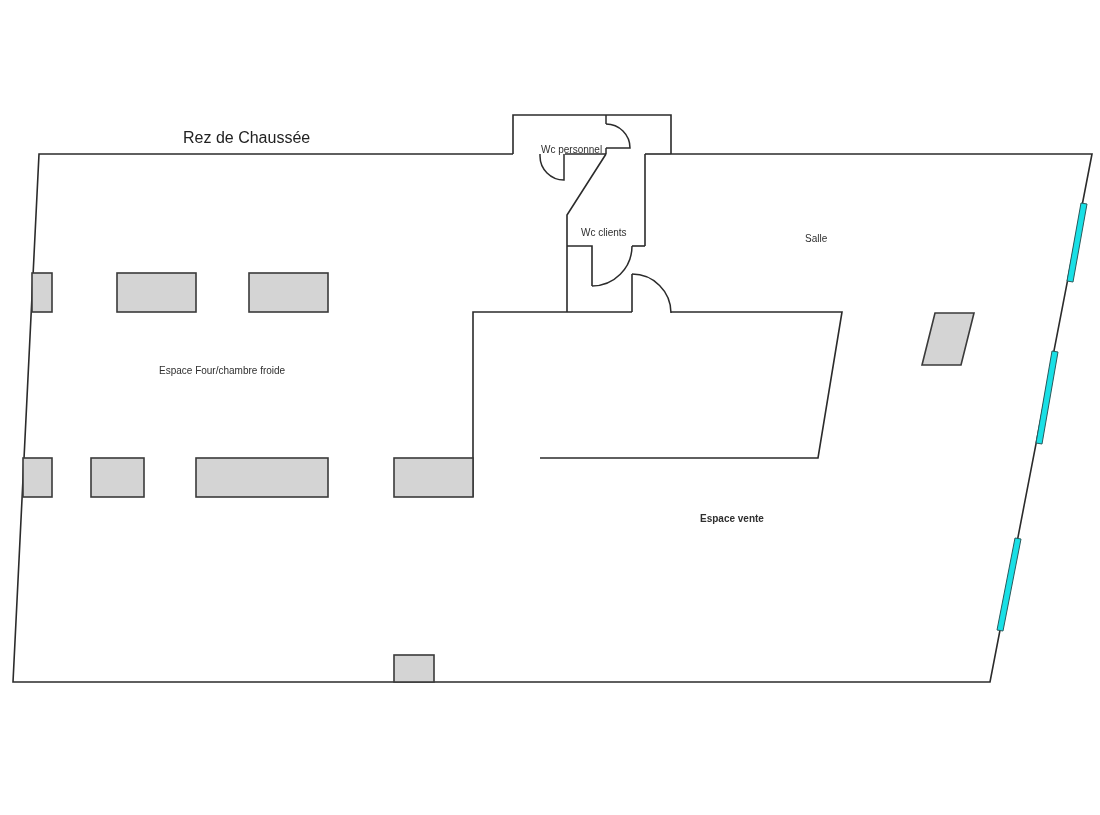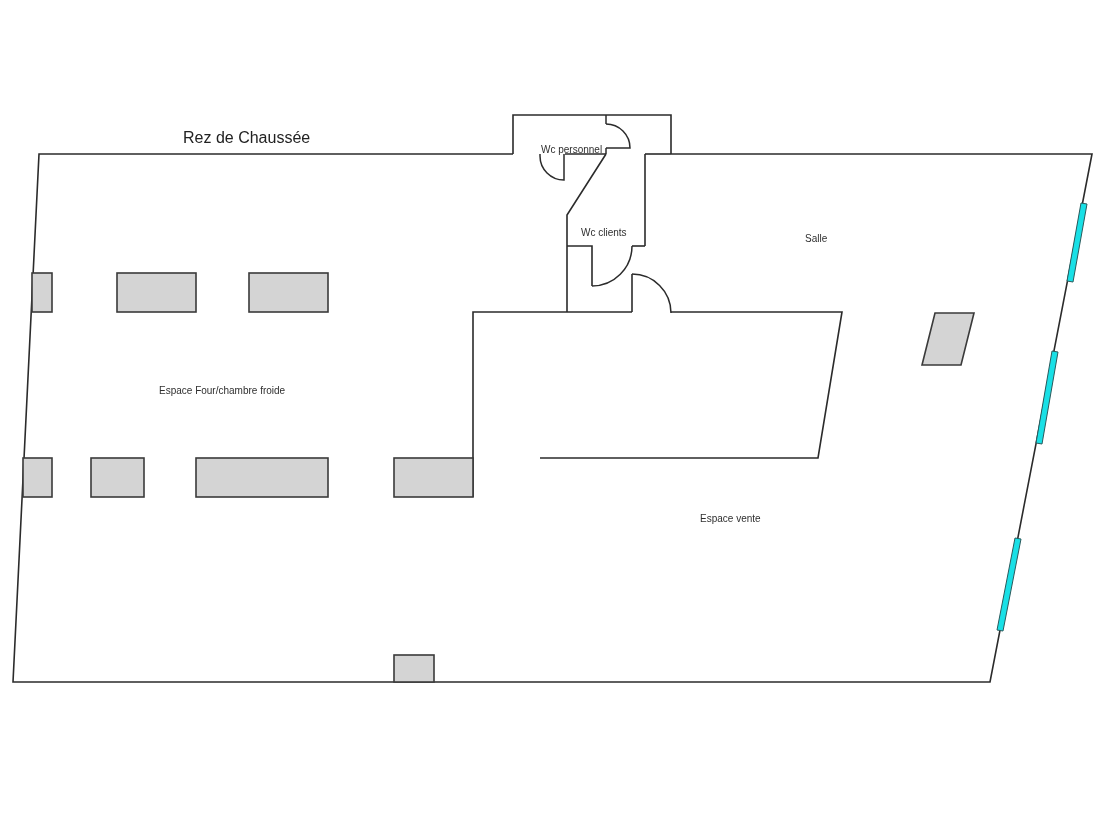--- a/index.html
+++ b/index.html
@@ -73,14 +73,14 @@
     <polygon class="window" points="1081,203 1087,204 1073,282 1067,281"></polygon>
     <polygon class="window" points="1052,351 1058,352 1042,444 1036,443"></polygon>
     <polygon class="window" points="1015,538 1021,539 1003,631 997,630"></polygon>
   </g>
 </svg>
 
 <div class="label title" style="left:183px; top:118px;margin-top:11px;">Rez de Chaussée</div>
 <div class="label room" style="left:541px; top:128px;margin-top:16px;">Wc personnel</div>
 <div class="label room" style="left:581px; top:207px;margin-top:20px;">Wc clients</div>
 <div class="label room" style="left:805px; top:233px;text-align:right;">Salle</div>
-<div class="label room" style="left:159px; top:365px;margin-top:20px;">Espace Four/chambre froide</div>
-<div class="label room" style="left:700px; top:513px;">Espace vente</div>
+<div class="label room" style="left:159px; top:365px;">Espace Four/chambre froide</div>
+<div class="label room" style="left:700px; top:513px;font-weight:bold;">Espace vente</div>
 
 </body></html>

